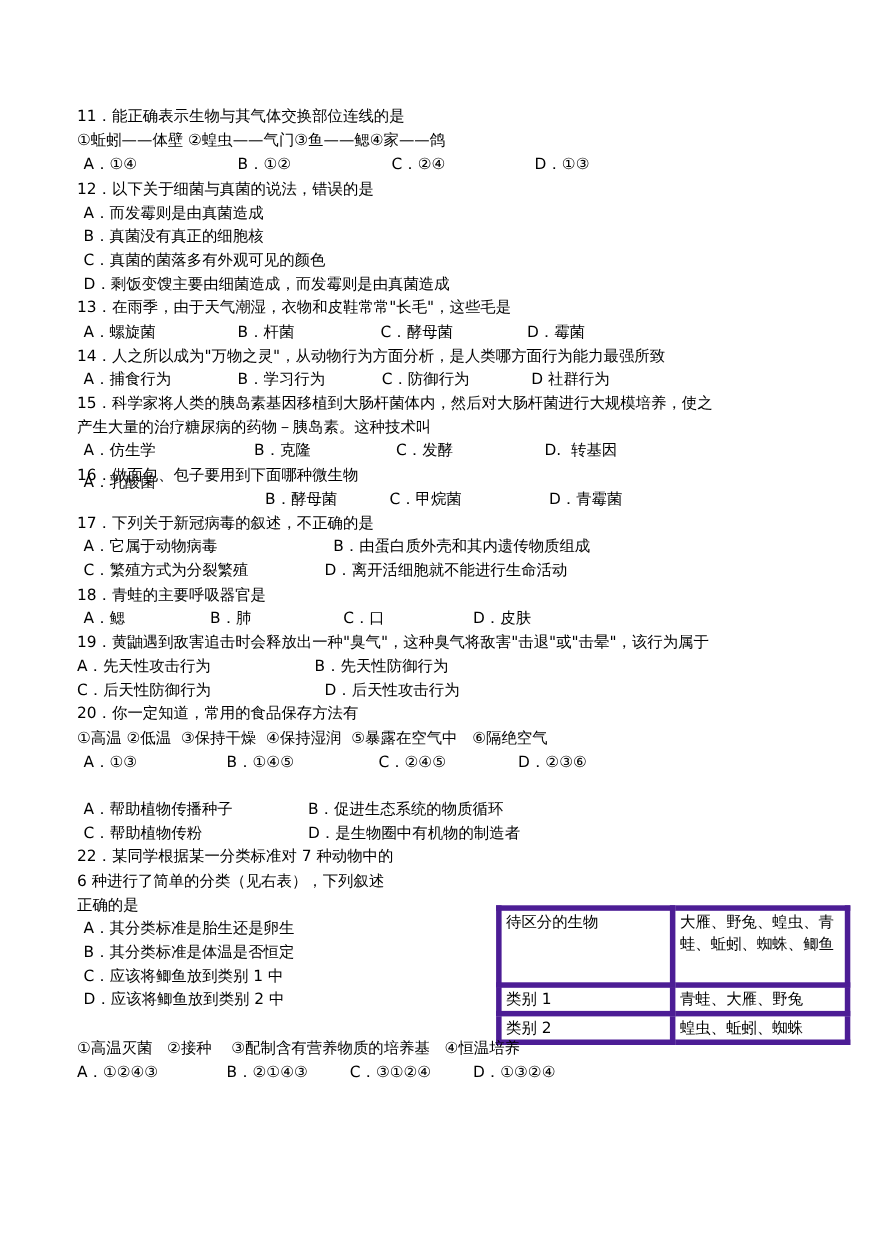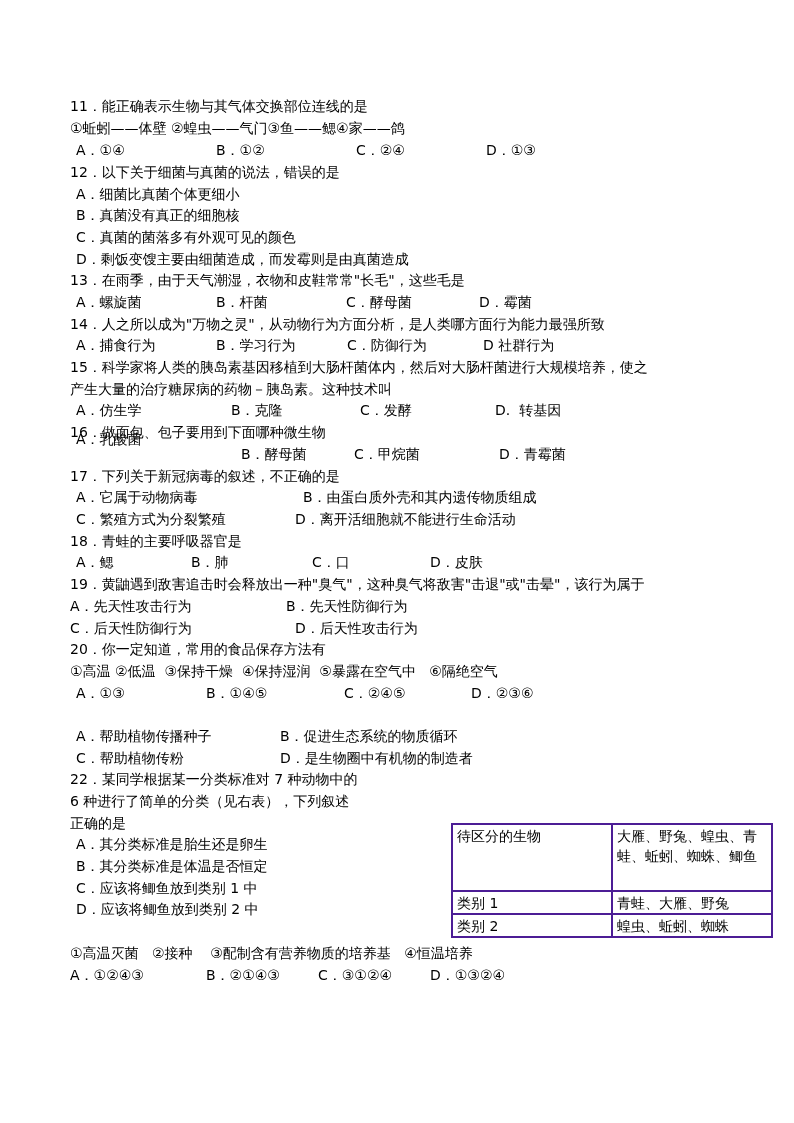--- a/index.html
+++ b/index.html
@@ -3,38 +3,38 @@
 <meta charset="utf-8">
 <style>
   html, body { margin: 0; padding: 0; background: #ffffff; }
   body { width: 794px; height: 1123px; position: relative; overflow: hidden;
          font-family: "DejaVu Sans", "Liberation Sans", sans-serif; color: #000; }
   .page { position: absolute; left: 0; top: 0; width: 641px; height: 1123px; }
   .line { position: absolute; font-size: 14px; line-height: 18px; white-space: pre; letter-spacing: 0px; }
   .opt { position: absolute; font-size: 14px; line-height: 18px; white-space: pre; text-align: center; }
   table.cls { position: absolute; left: 451px; top: 823px; width: 322px; border-collapse: collapse;
               font-size: 14px; line-height: 20px; }
-  table.cls td { border: 2px solid #4c1d95; vertical-align: top; padding: 1px 4px 0 4px; }
+  table.cls td { border: 5px solid #4c1d95; vertical-align: top; padding: 1px 4px 0 4px; }
   table.cls td.c1 { width: 152px; }
   table.cls td.c2 { width: 152px; }
 </style>
 </head>
 <body>
 
 <div class="page">
 
   <div class="line" style="left:70px;top:97px">11．能正确表示生物与其气体交换部位连线的是</div>
   <div class="line" style="left:70px;top:119px">①蚯蚓——体壁 ②蝗虫——气门③鱼——鳃④家——鸽</div>
   <div class="opt" style="left:76px;top:141px">A．①④</div>
   <div class="opt" style="left:216px;top:141px">B．①②</div>
   <div class="opt" style="left:356px;top:141px">C．②④</div>
   <div class="opt" style="left:486px;top:141px">D．①③</div>
 
   <div class="line" style="left:70px;top:163px">12．以下关于细菌与真菌的说法，错误的是</div>
-  <div class="opt" style="left:76px;top:185px">A．细菌比真菌个体更细小</div>
+  <div class="opt" style="left:76px;top:185px">A．而发霉则是由真菌造成</div>
   <div class="opt" style="left:76px;top:206px">B．真菌没有真正的细胞核</div>
   <div class="opt" style="left:76px;top:228px">C．真菌的菌落多有外观可见的颜色</div>
   <div class="opt" style="left:76px;top:250px">D．剩饭变馊主要由细菌造成，而发霉则是由真菌造成</div>
 
   <div class="line" style="left:70px;top:271px">13．在雨季，由于天气潮湿，衣物和皮鞋常常"长毛"，这些毛是</div>
   <div class="opt" style="left:76px;top:293px">A．螺旋菌</div>
   <div class="opt" style="left:216px;top:293px">B．杆菌</div>
   <div class="opt" style="left:346px;top:293px">C．酵母菌</div>
   <div class="opt" style="left:479px;top:293px">D．霉菌</div>
 

